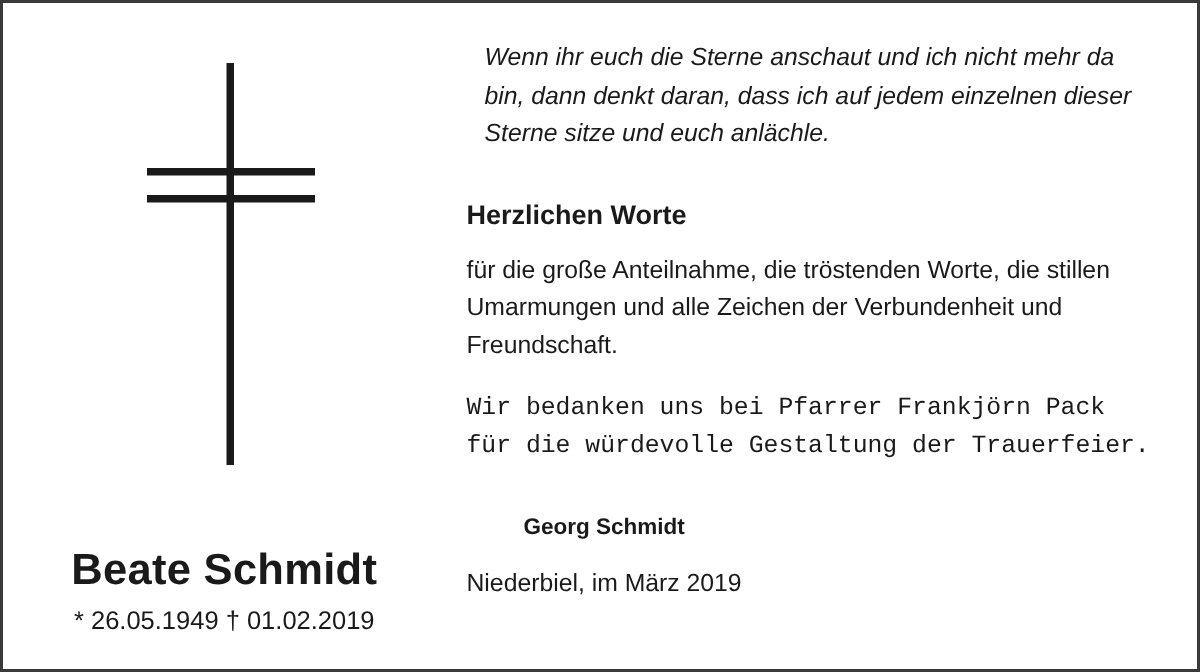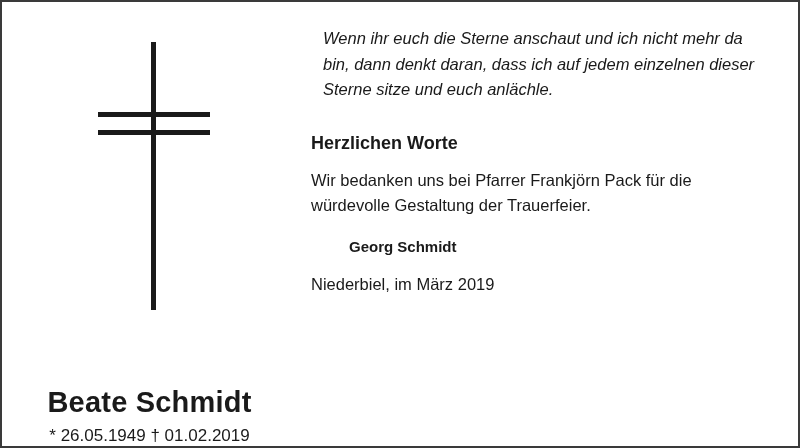--- a/index.html
+++ b/index.html
@@ -27,20 +27,21 @@
   
   .left-col {
     box-sizing: border-box;
     width: 295px;
     height: 100%;
     position: relative;
     display: flex;
     flex-direction: column;
     align-items: center;
     justify-content: flex-end;
+    padding-bottom: 22px;
   }
   .cross-wrap {
     position: absolute;
     top: 28px;
     left: 0;
     width: 295px;
     height: 280px;
   }
   .cross-vert {
     position: absolute;
@@ -105,21 +106,22 @@
     font-size: 18px;
     font-weight: bold;
     margin: 0 0 14px 0;
   }
   .para {
     font-size: 16.5px;
     line-height: 1.52;
     margin: 0 0 16px 0;
   }
   .para.last {
-    margin-bottom: 20px;
+    margin-bottom: 34px;
+    font-family: Liberation Mono, monospace;
   }
   .on-behalf {
     font-size: 16.5px;
     line-height: 1.4;
     margin: 0 0 10px 38px;
   }
   .signer-name {
     font-size: 15px;
     font-weight: bold;
     margin: 0 0 20px 38px;
@@ -144,20 +146,21 @@
 
     <p class="deceased-name">Beate Schmidt</p>
     <p class="deceased-dates">* 26.05.1949  † 01.02.2019</p>
   </div>
 
   <div class="right-col">
     <p class="quote">Wenn ihr euch die Sterne anschaut und ich nicht mehr da bin, dann denkt daran, dass ich auf jedem einzelnen dieser Sterne sitze und euch anlächle.</p>
 
     <p class="thanks-heading">Herzlichen Worte</p>
 
+    <p class="para">für die große Anteilnahme, die tröstenden Worte, die stillen Umarmungen und alle Zeichen der Verbundenheit und Freundschaft.</p>
 
     <p class="para last">Wir bedanken uns bei Pfarrer Frankjörn Pack für die würdevolle Gestaltung der Trauerfeier.</p>
 
 
     <p class="signer-name">Georg Schmidt</p>
 
     <p class="place-date">Niederbiel, im März 2019</p>
   </div>
 
 </div>

